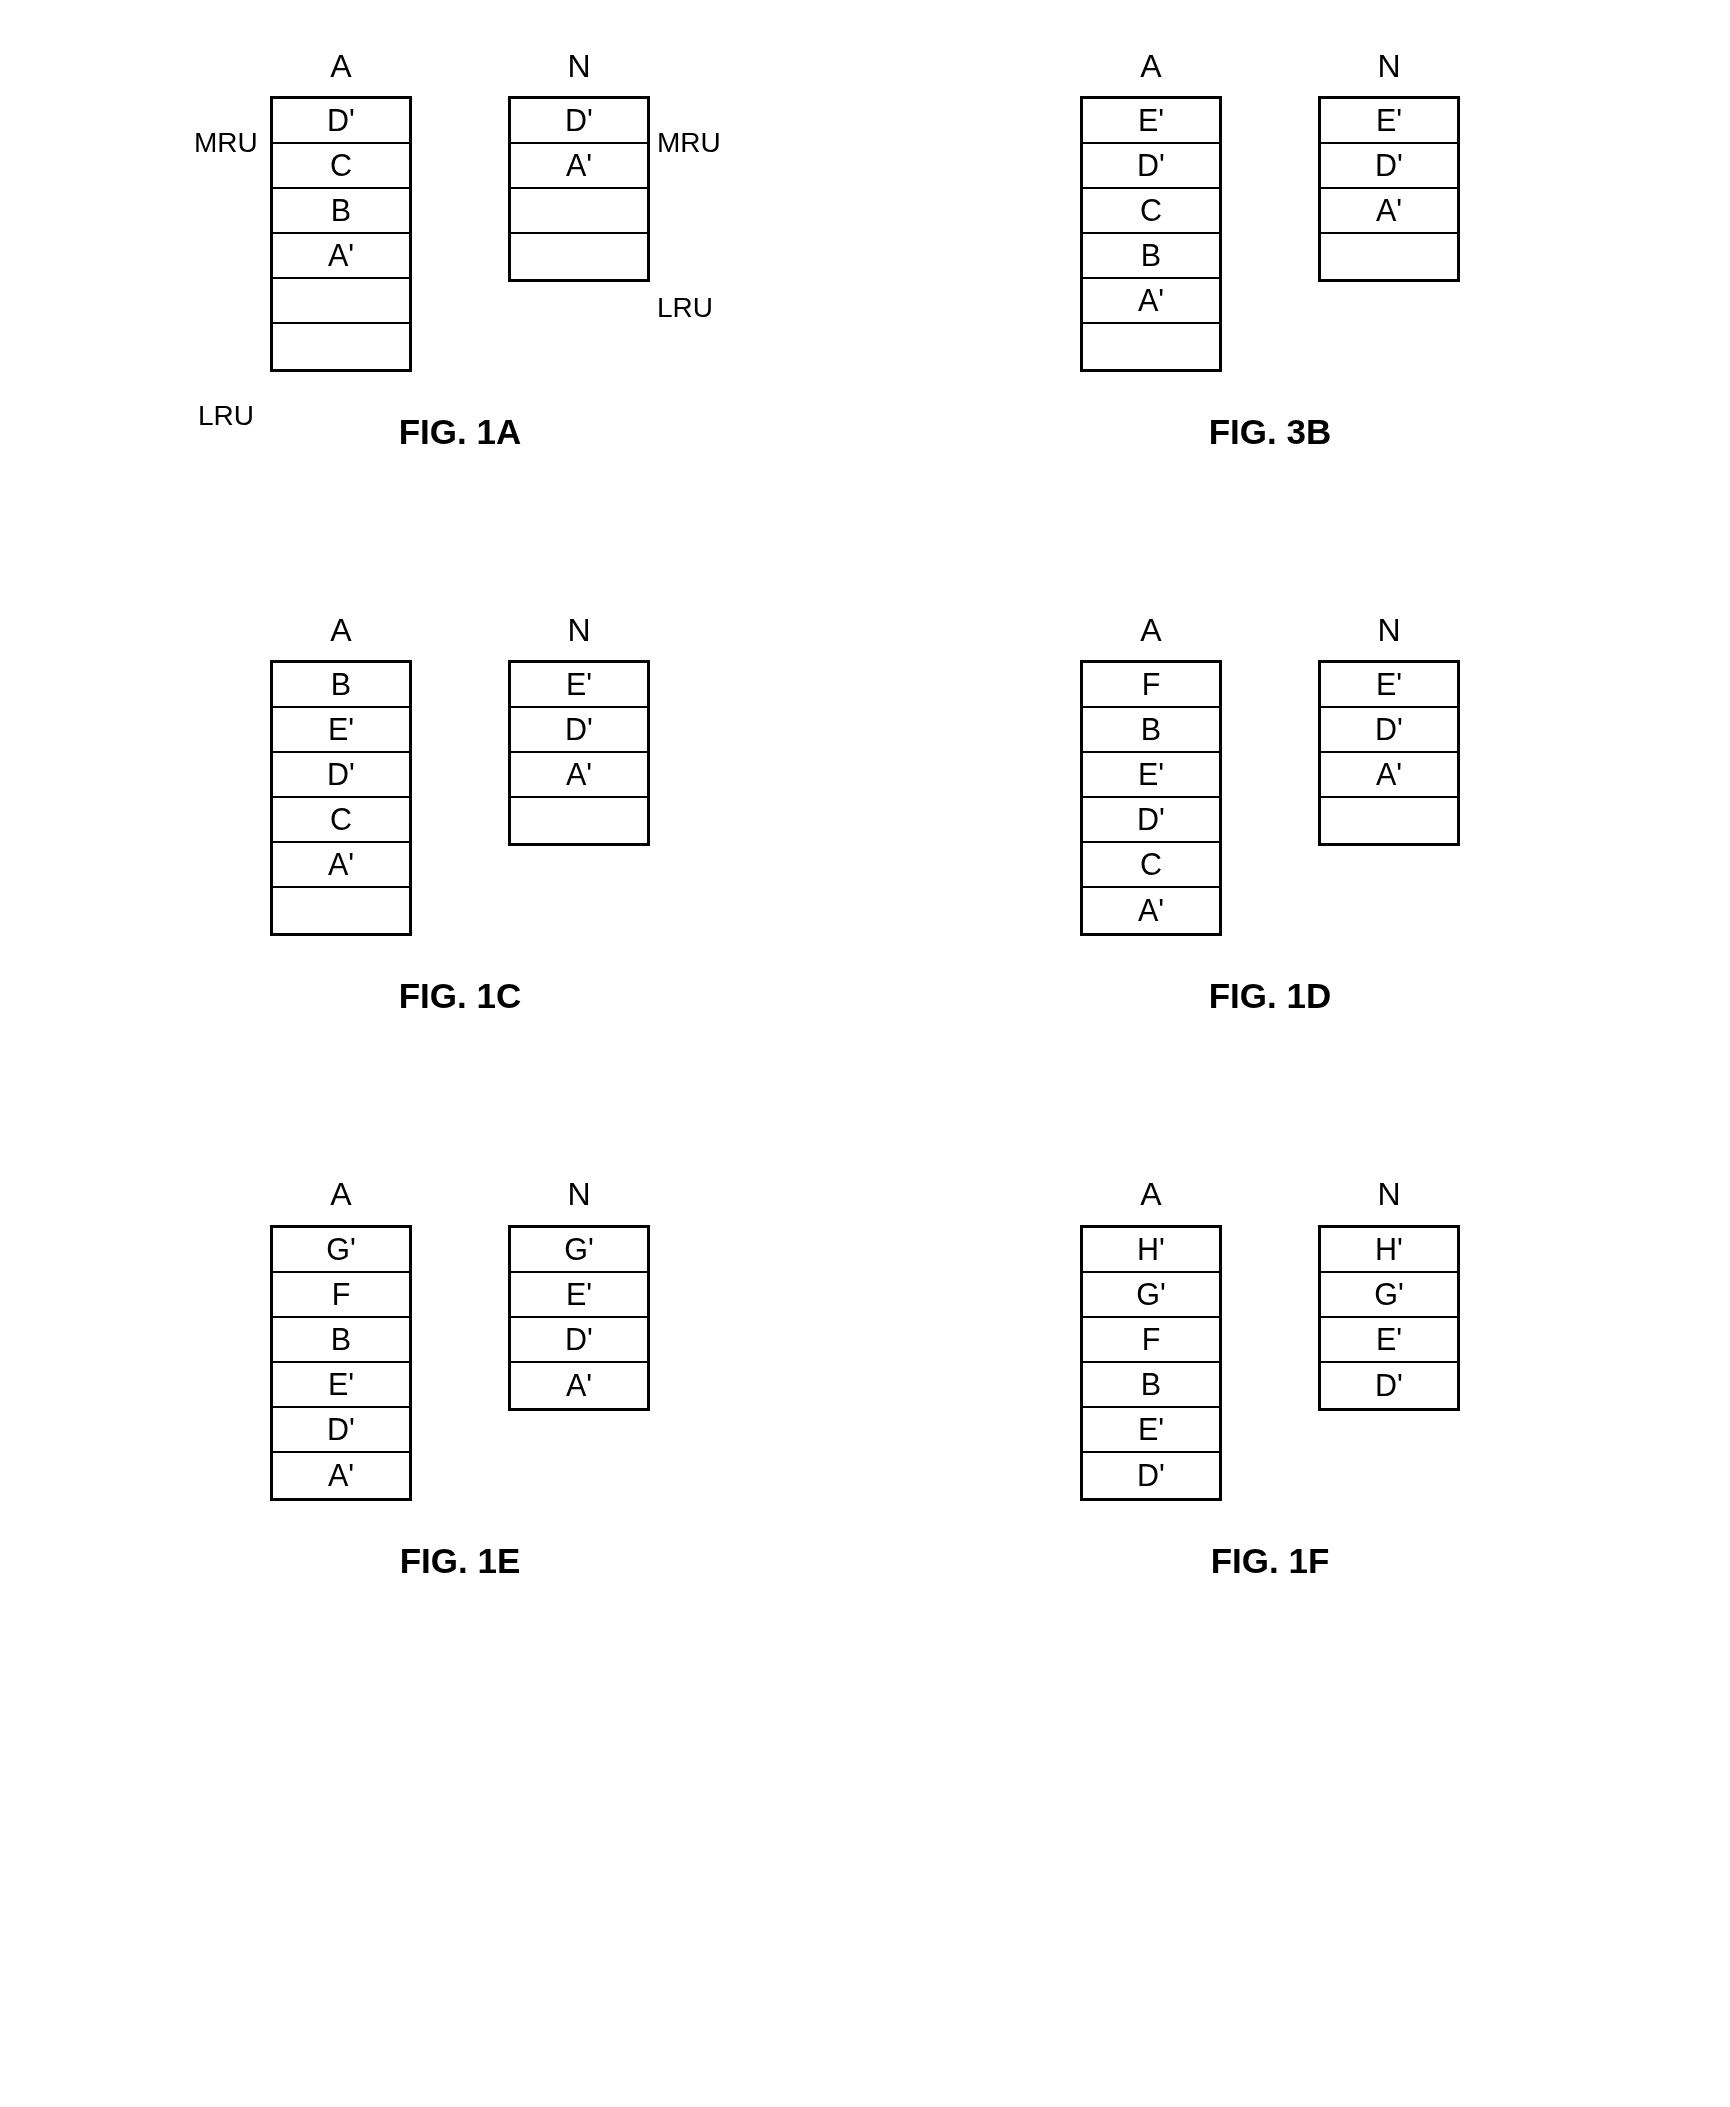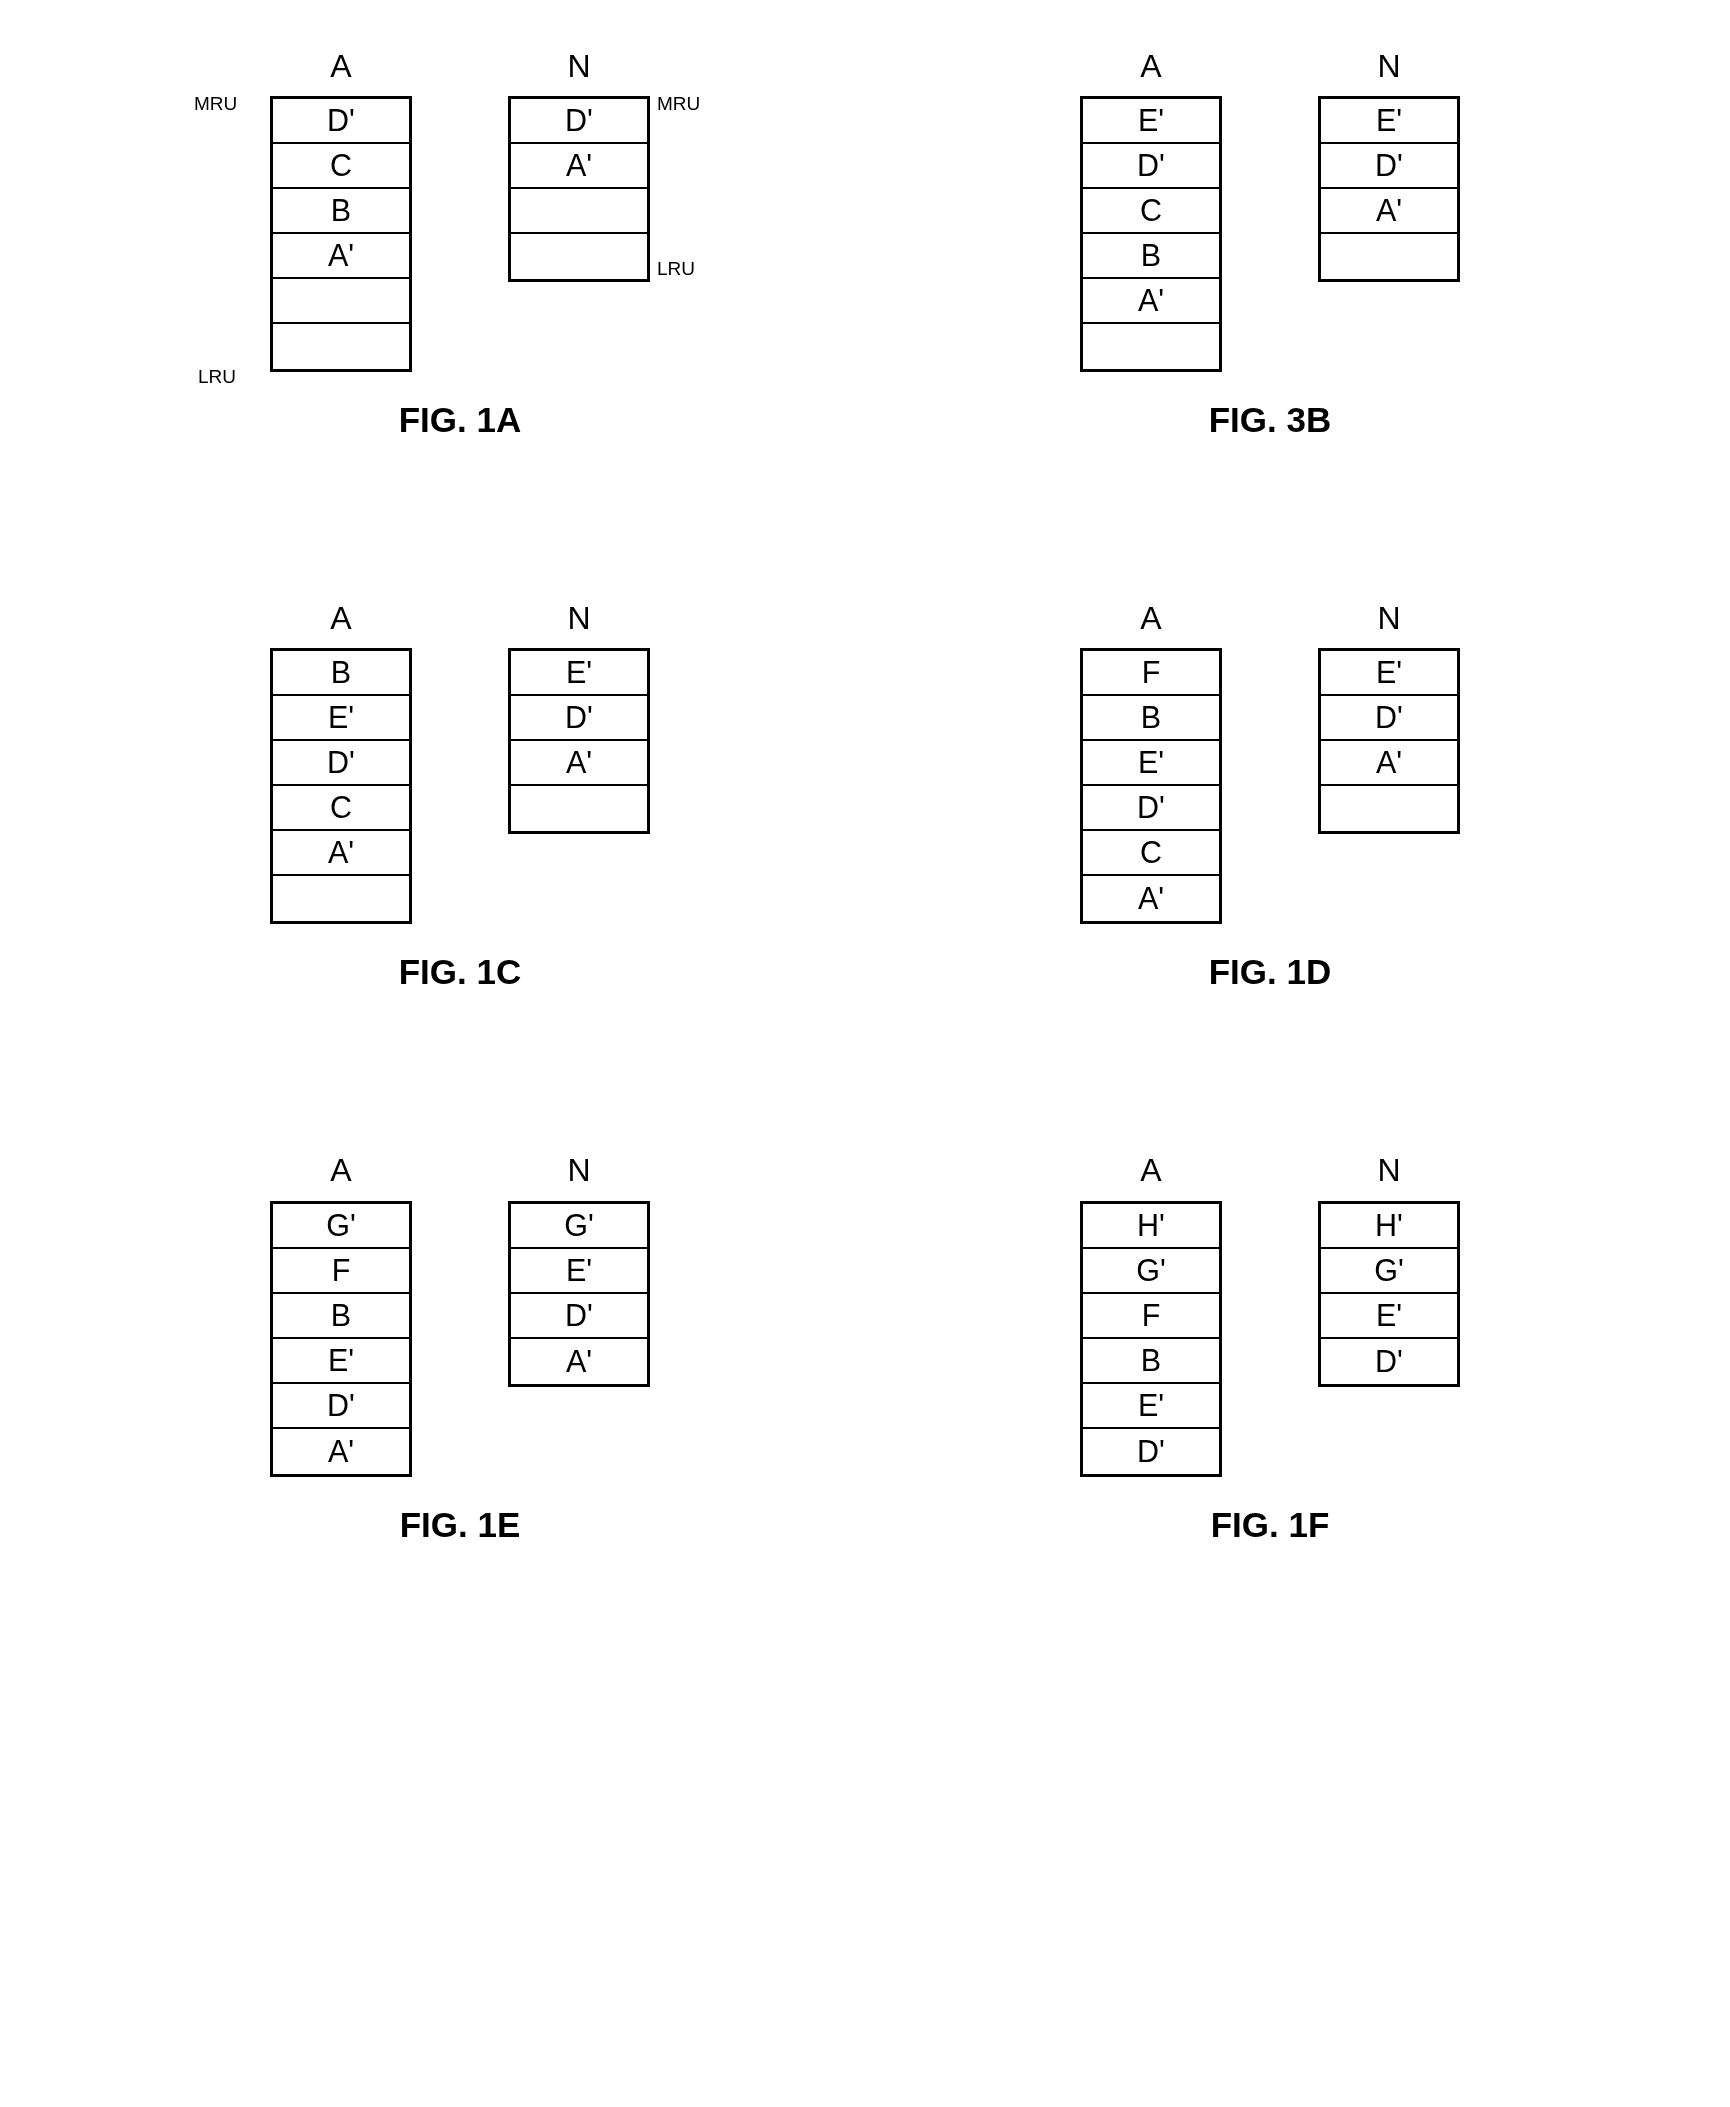--- a/index.html
+++ b/index.html
@@ -51,26 +51,27 @@
     display: flex;
     align-items: center;
     justify-content: center;
     font-size: 30.5px;
     box-sizing: border-box;
   }
   .cell:last-child { border-bottom: none; }
   .caption {
     font-size: 35px;
     font-weight: bold;
-    margin-top: 28px;
+    margin-top: 40px;
   }
   .side-label {
     position: absolute;
-    font-size: 19px;
+    font-size: 28px;
     white-space: nowrap;
+    margin-top: 34px;
   }
 </style>
 </head>
 <body>
 
 <div class="page" id="page">
     <div class="panel">
       <div class="stacks">
         <div class="stack-col">
           <div class="stack-header">A</div>

